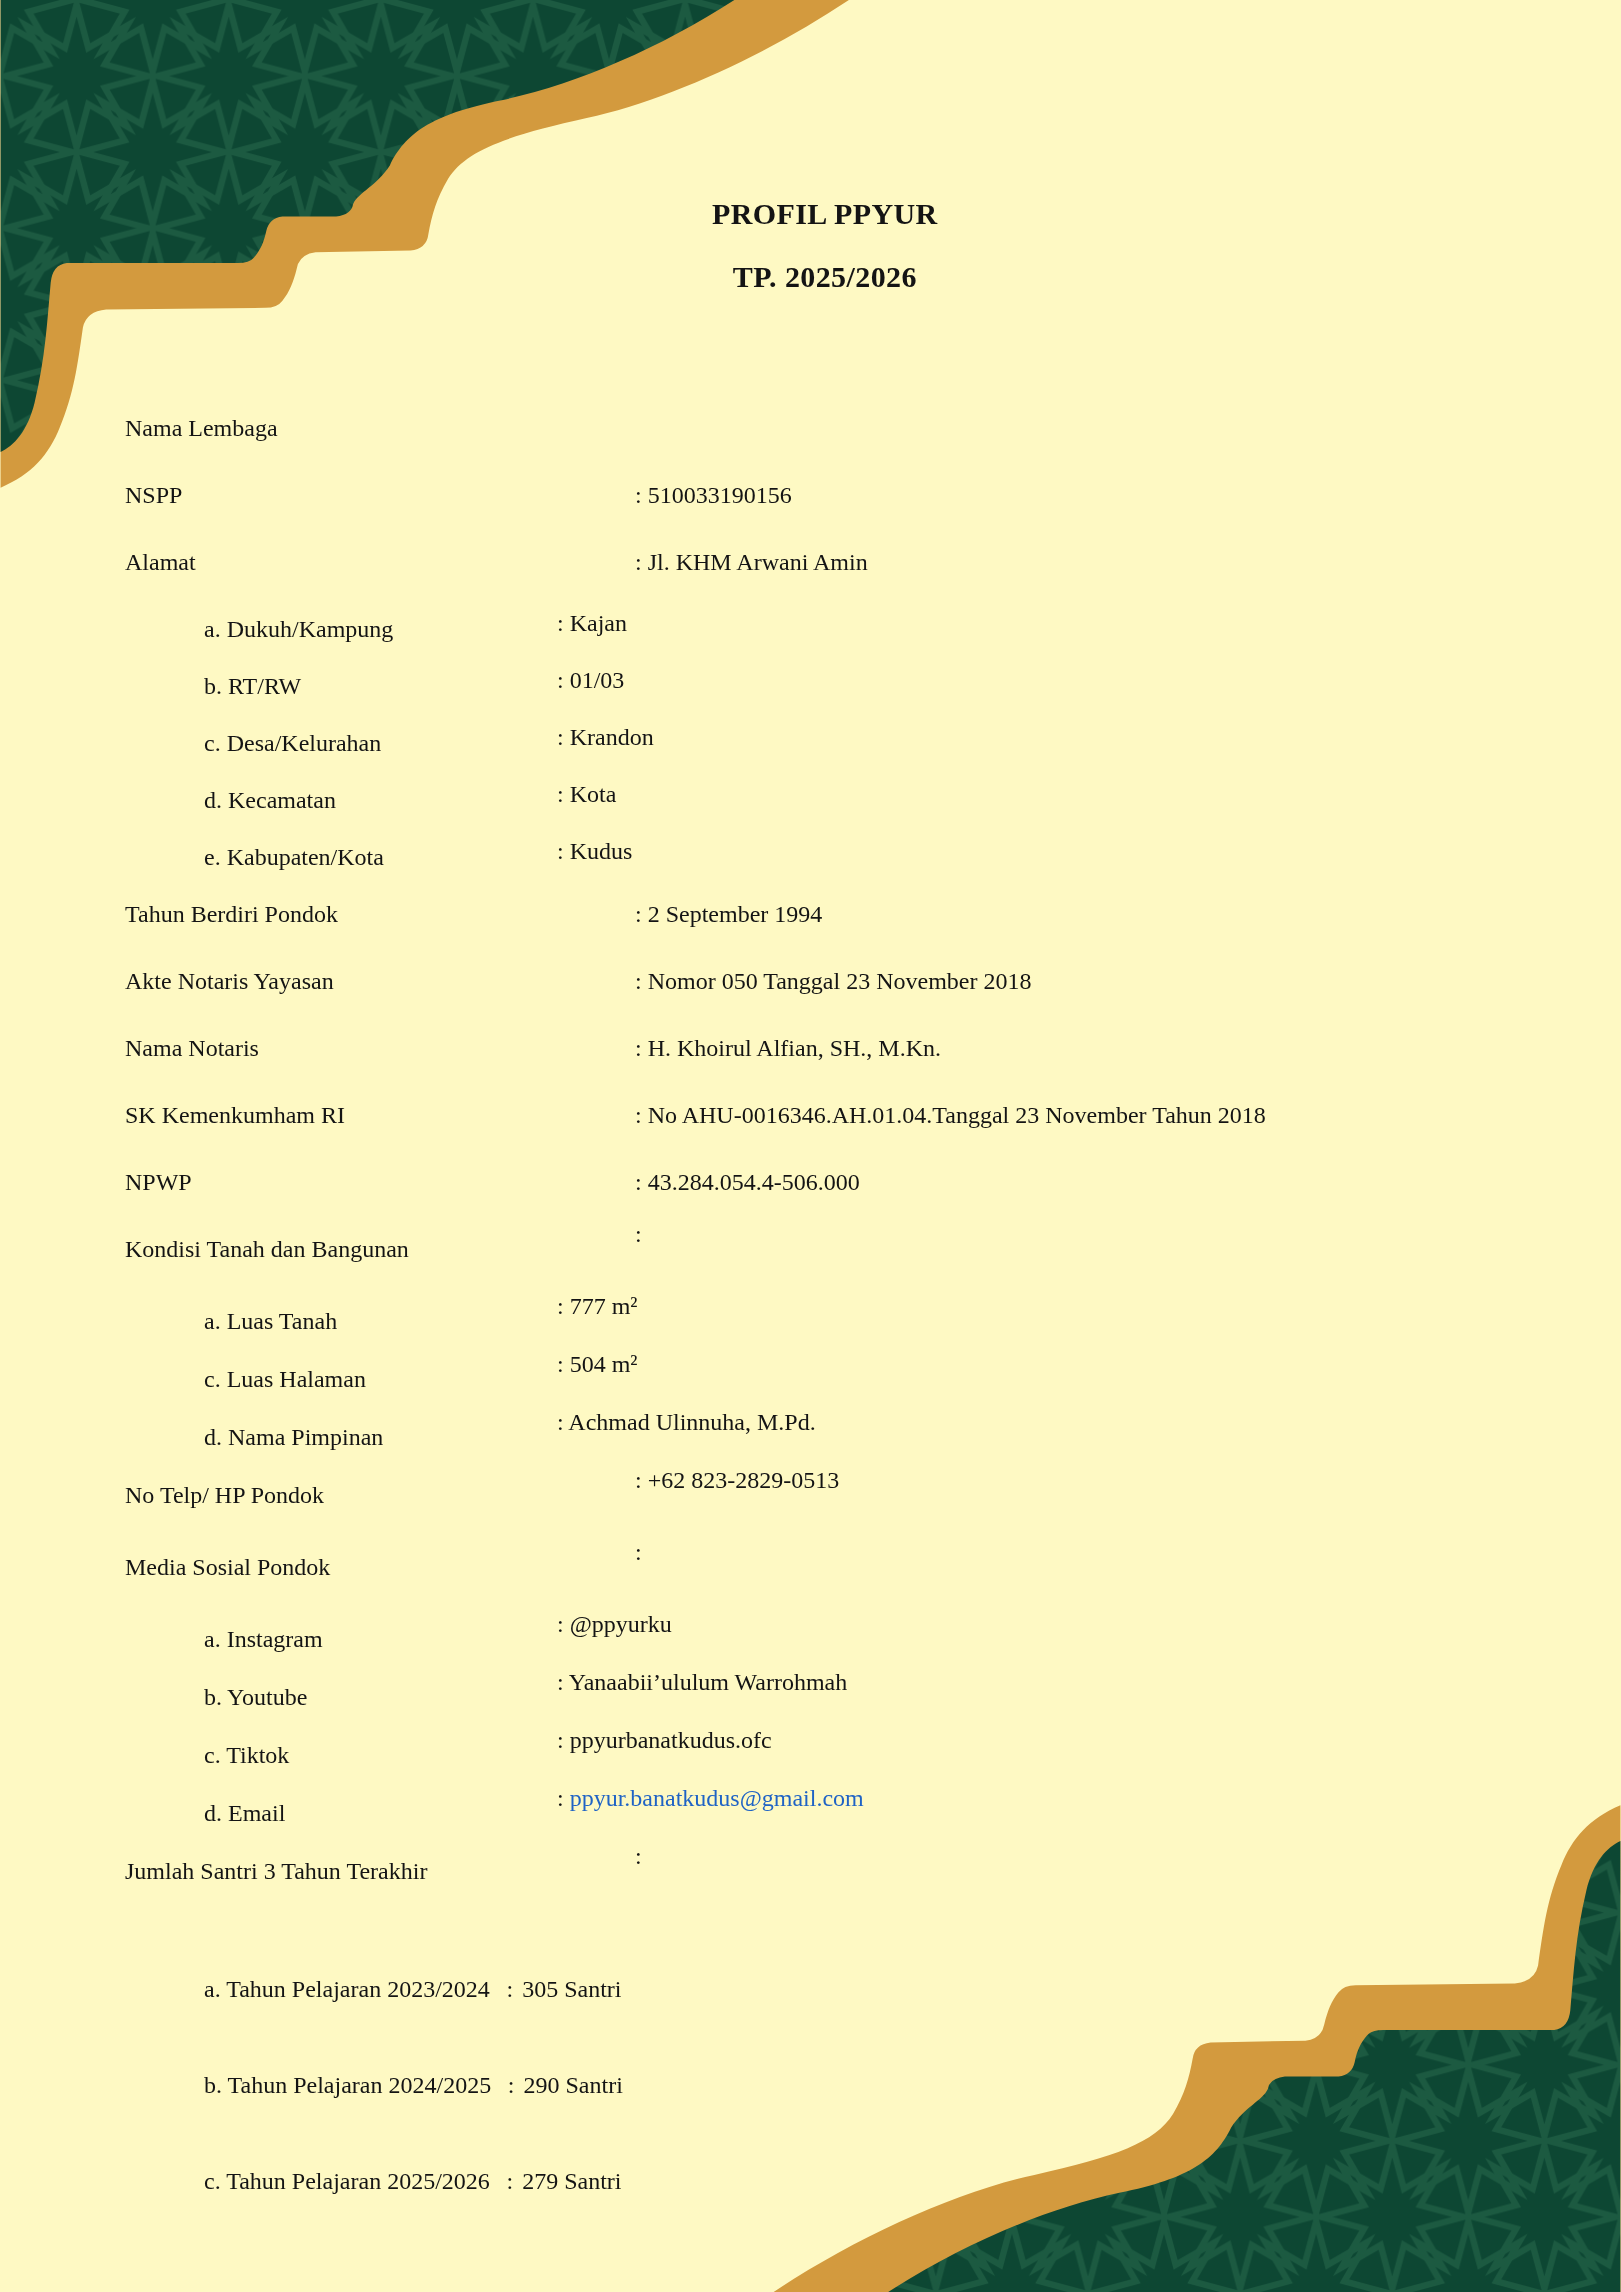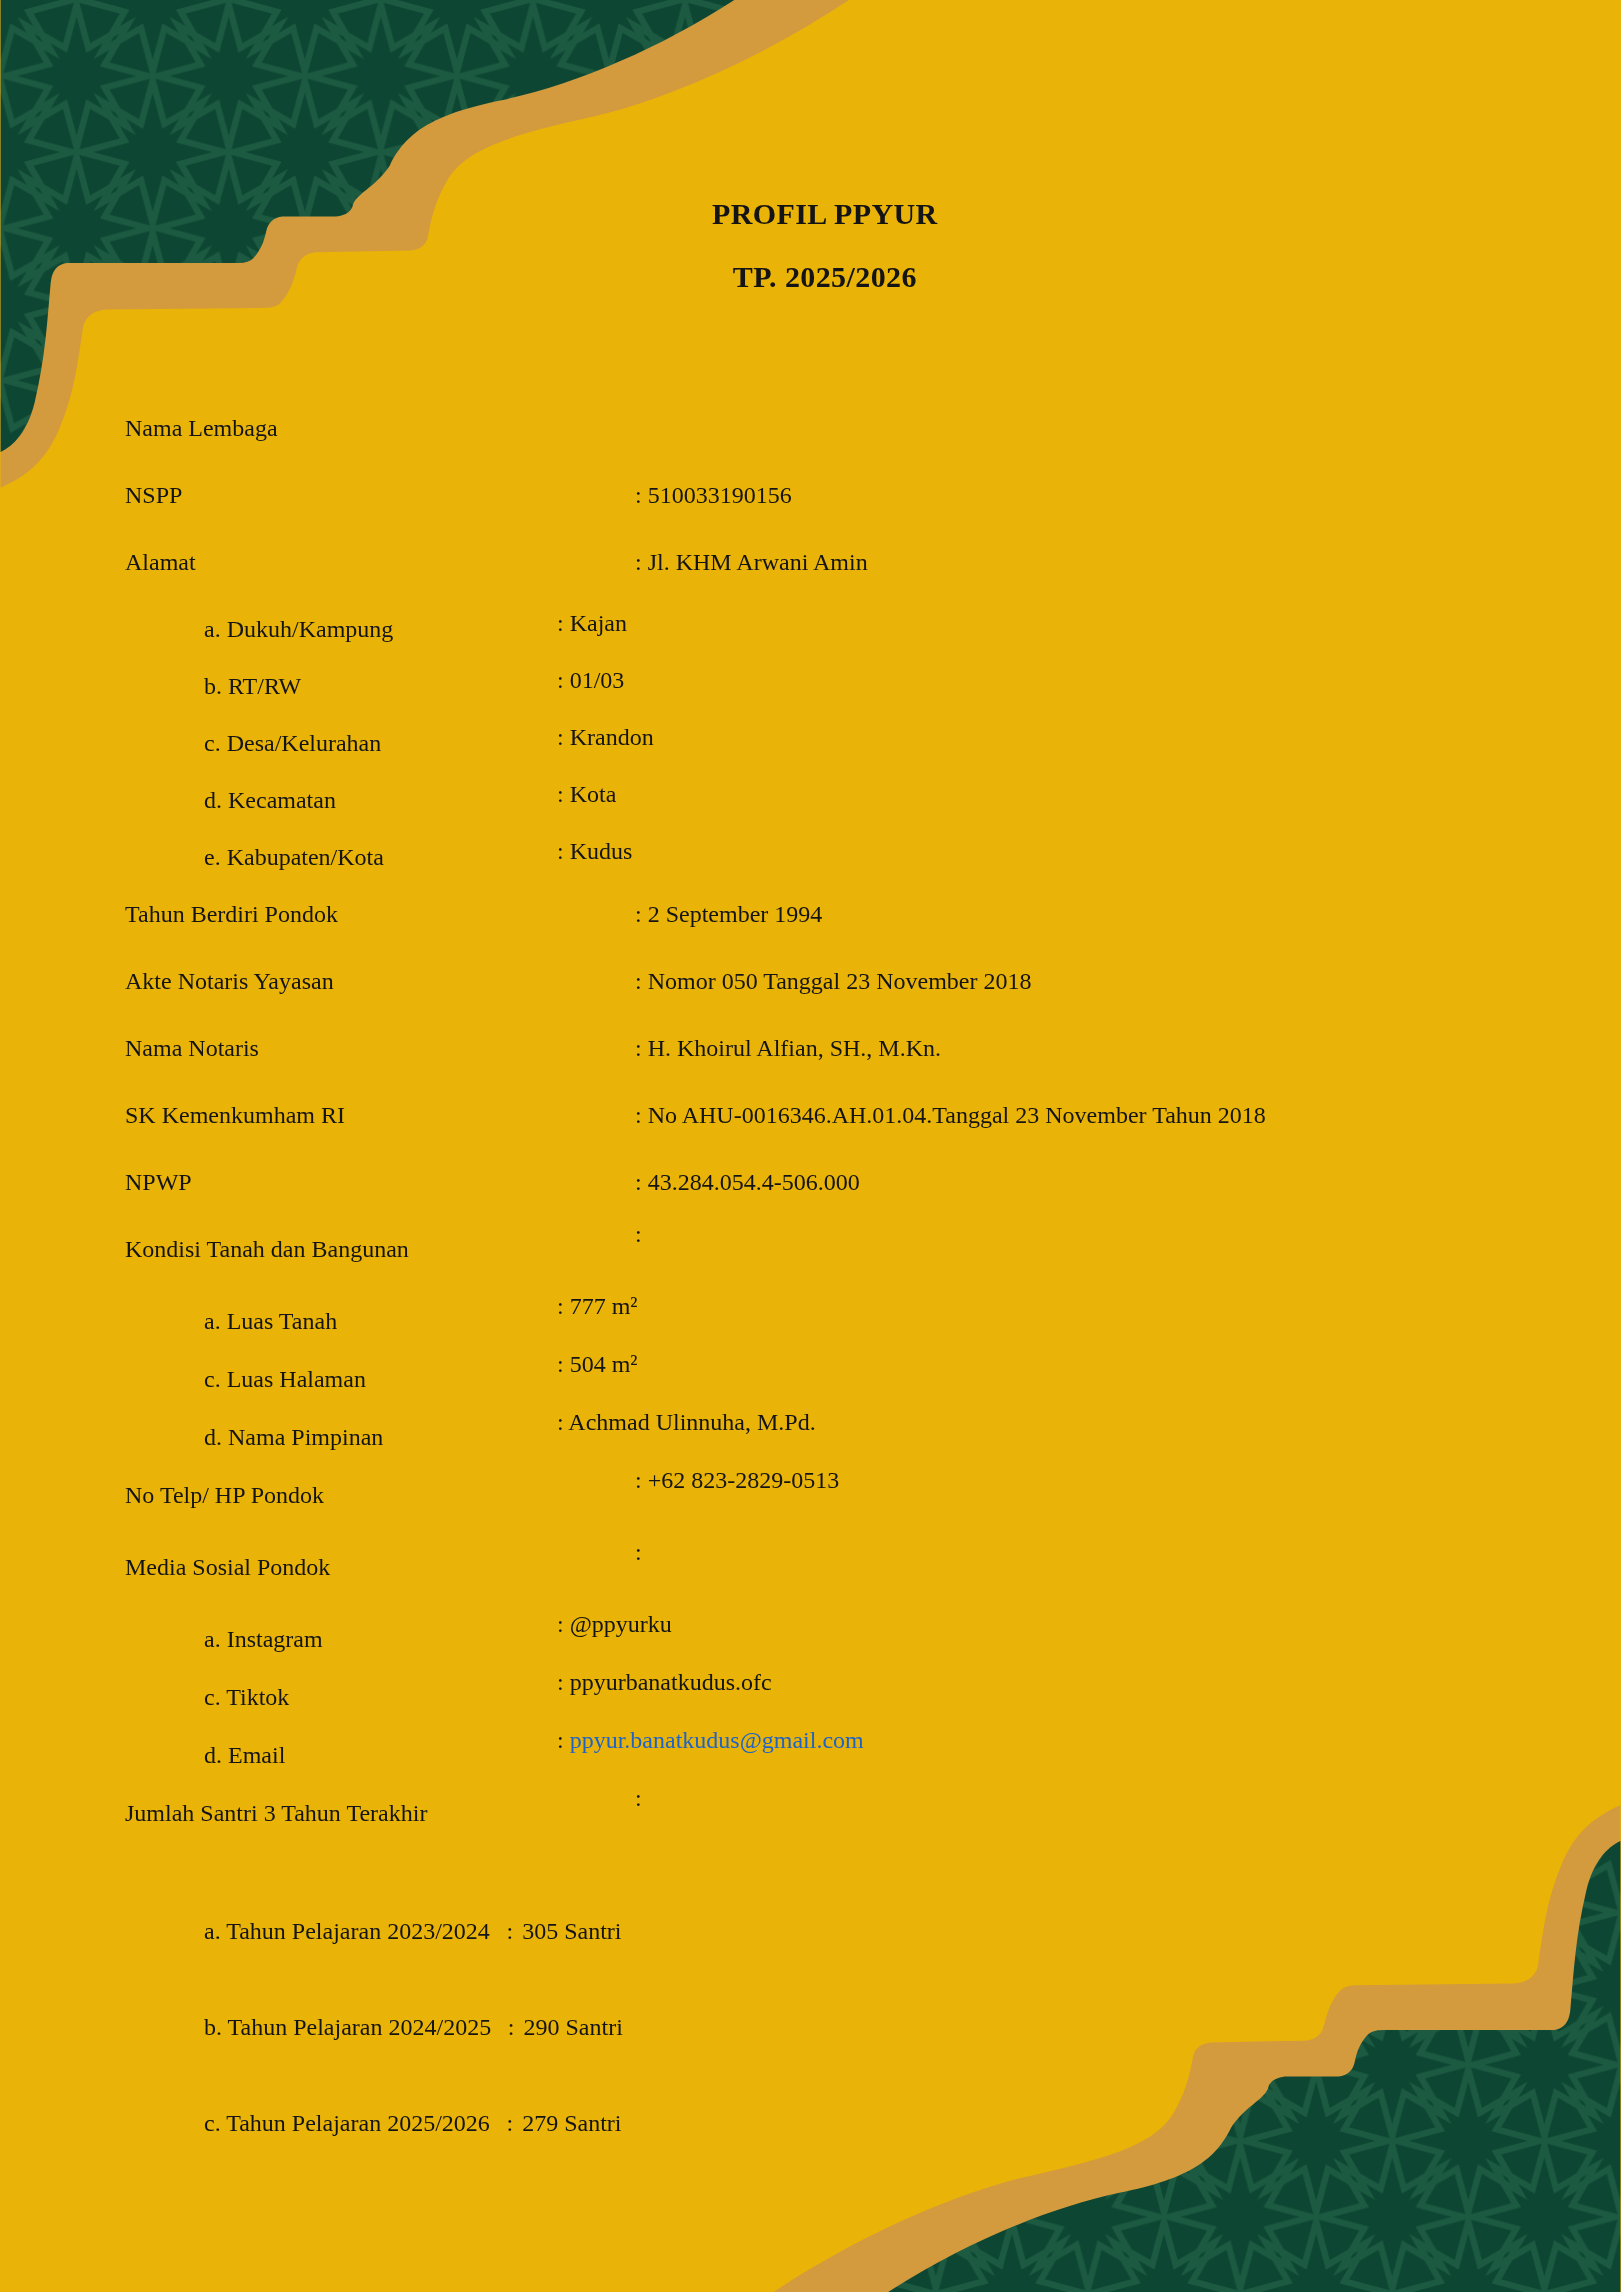--- a/index.html
+++ b/index.html
@@ -1,19 +1,19 @@
 <!DOCTYPE html>
 <html style="font-size:14.3px"><head>
 <meta charset="utf-8">
 <style>
   html,body{margin:0;padding:0;background:#ffffff;}
   .page{
     position:relative;
     width:1621px;height:2293px;
-    background:#eab308;
+    background:#fef9c3;
     overflow:hidden;
     font-family:"Liberation Serif", serif;
     color:#141414;
   }
   .corner{position:absolute;pointer-events:none;}
   .corner-tl{top:0;left:0;width:896px;height:519px;}
   .corner-br{bottom:0;right:0;width:896px;height:519px;}
   .titles{position:absolute;top:199px;left:0;width:100%;text-align:center;transform:translateX(14.3px);}
   .title-line{font-size:30px;font-weight:bold;letter-spacing:0.4px;line-height:1;}
   .title-line + .title-line{margin-top:33px;}
@@ -221,20 +221,24 @@
     <div class="row r-mainb">
       <span class="lbl">Media Sosial Pondok</span>
       <span class="val">: <span></span></span>
     </div>
 
     <div class="row r-subb">
       <span class="lbl">a. Instagram</span>
       <span class="val">: <span>@ppyurku</span></span>
     </div>
 
+    <div class="row r-subb">
+      <span class="lbl">b. Youtube</span>
+      <span class="val">: <span>Yanaabii’ululum Warrohmah</span></span>
+    </div>
 
     <div class="row r-subb">
       <span class="lbl">c. Tiktok</span>
       <span class="val">: <span>ppyurbanatkudus.ofc</span></span>
     </div>
 
     <div class="row r-subb">
       <span class="lbl">d. Email</span>
       <span class="val">: <span class="link">ppyur.banatkudus@gmail.com</span></span>
     </div>

